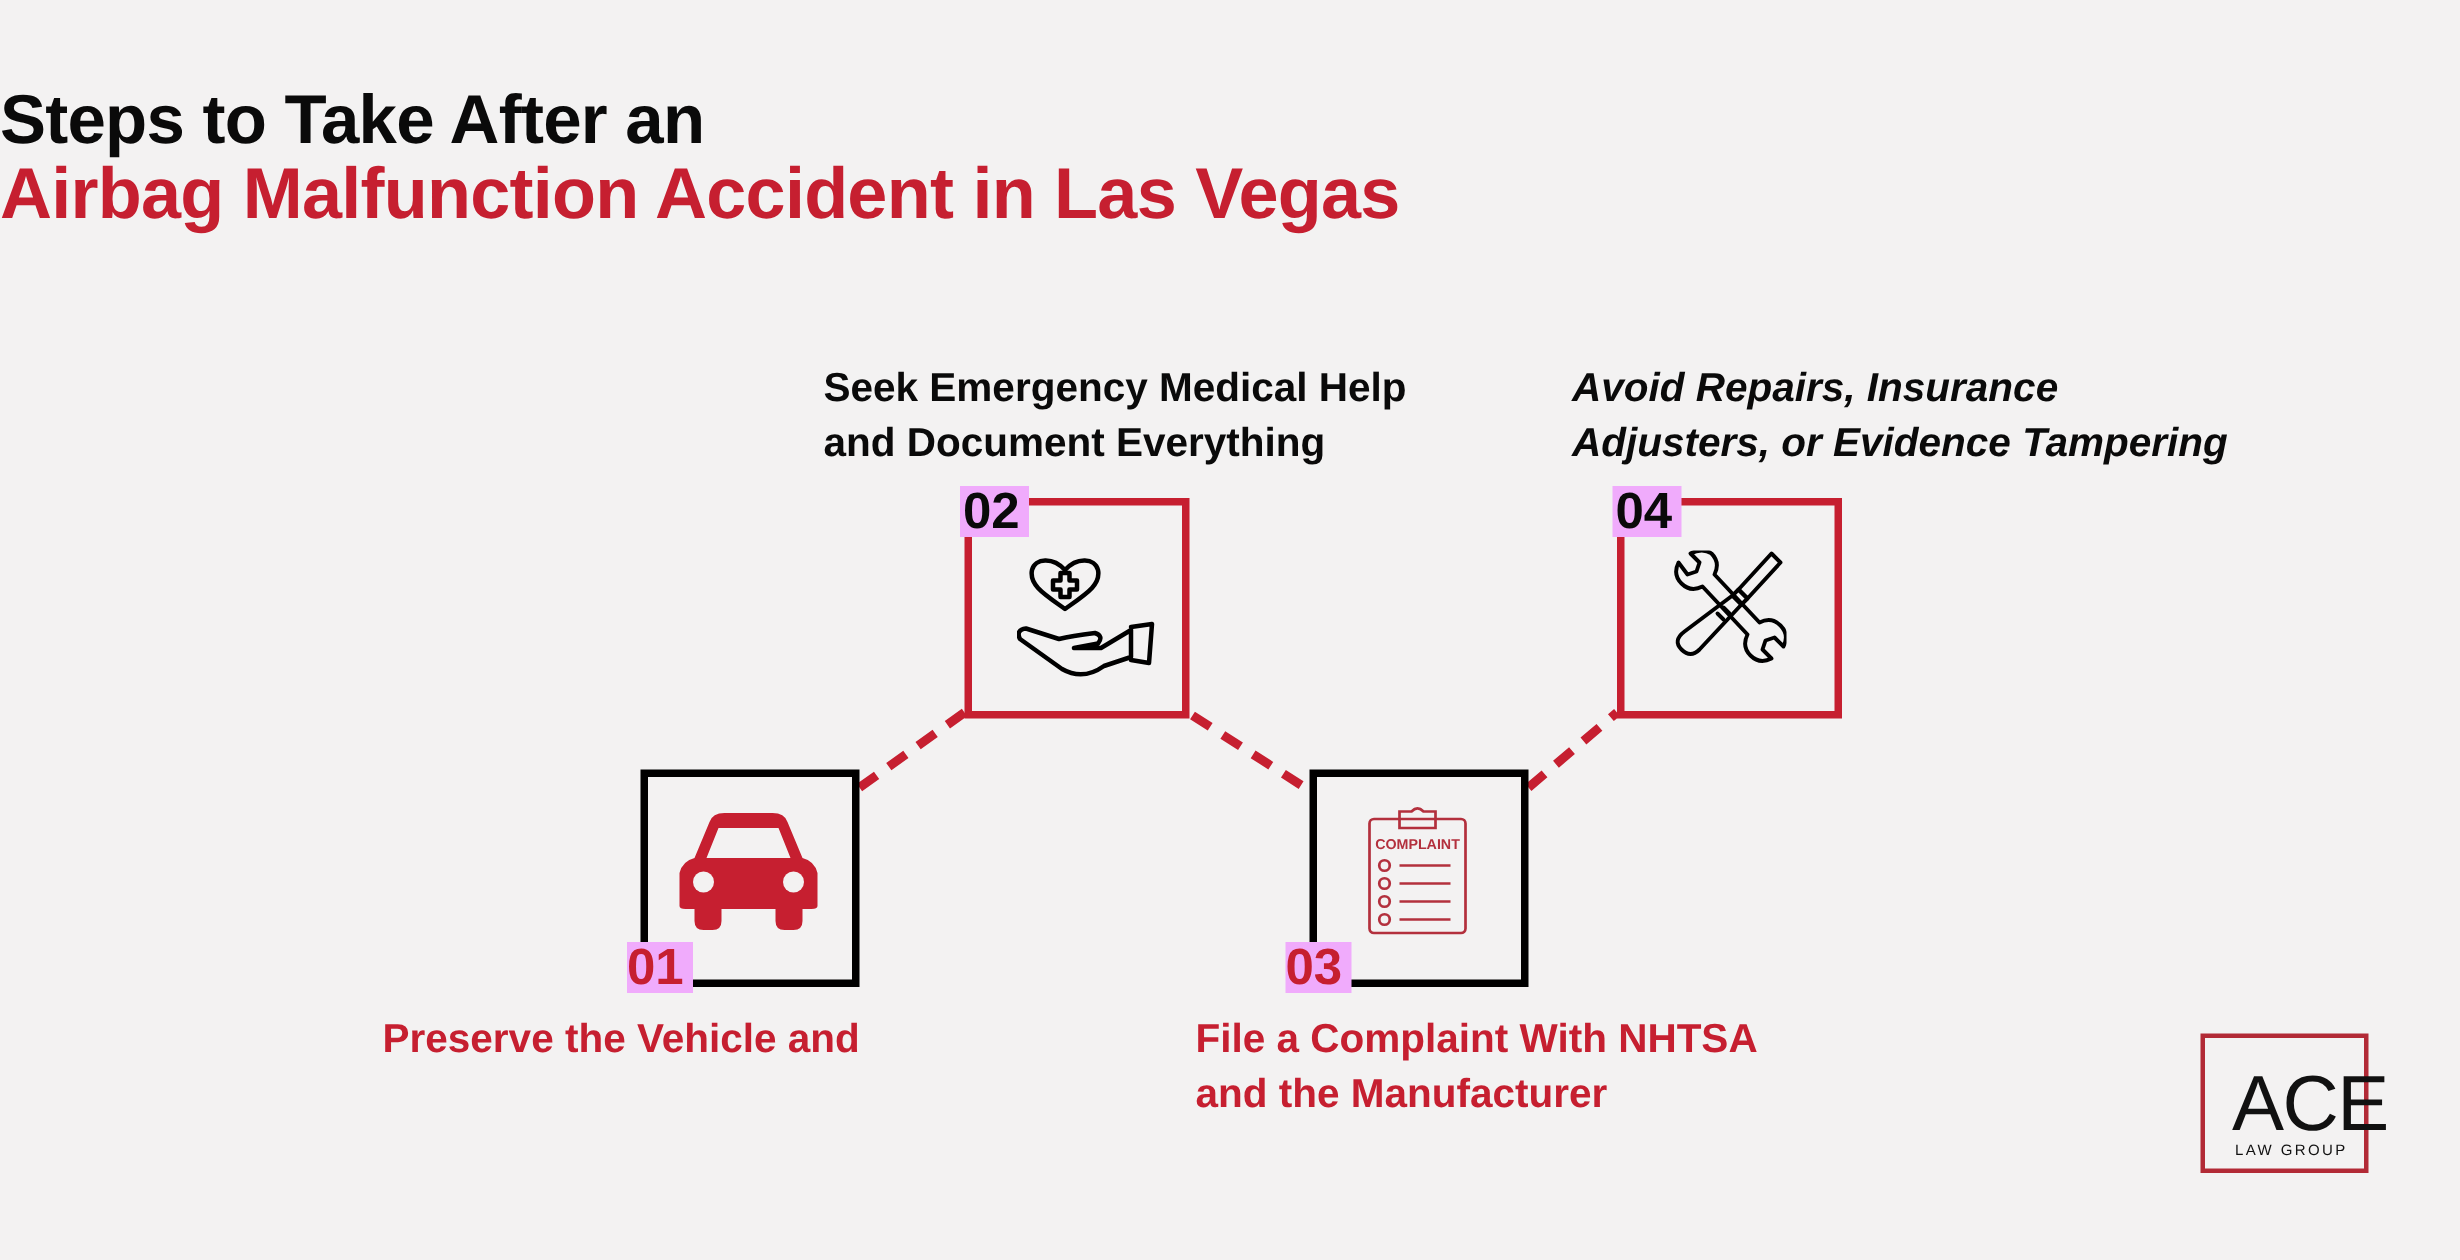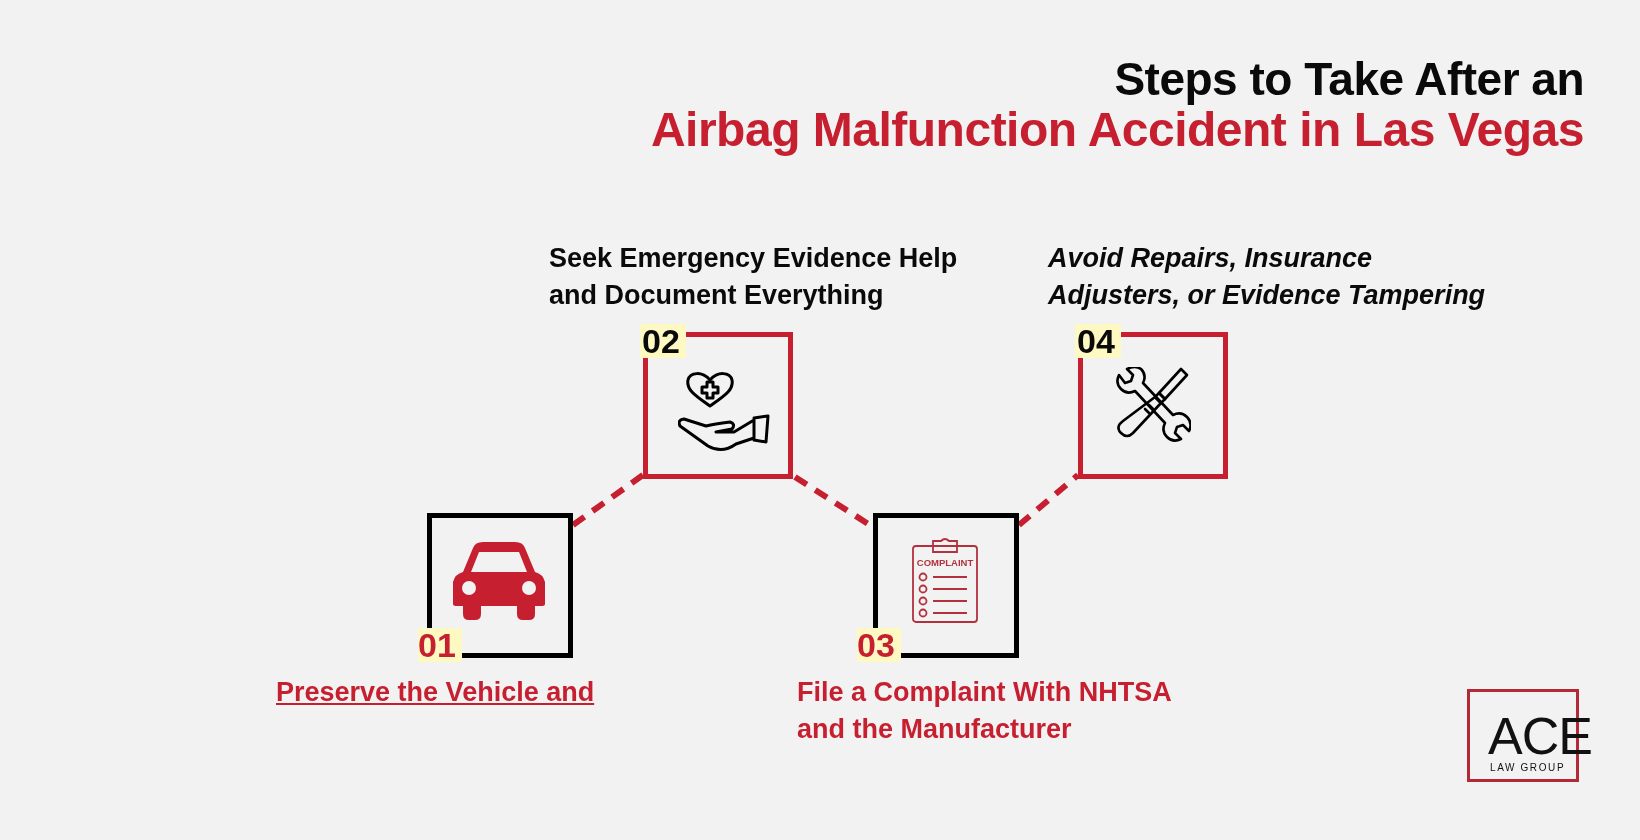--- a/index.html
+++ b/index.html
@@ -1,29 +1,29 @@
 <!DOCTYPE html>
 <html><head>
 <meta charset="utf-8">
 <style>
   html, body { margin: 0; padding: 0; }
   body {
     width: 1640px; height: 840px; background: #f3f2f2;
     position: relative; overflow: hidden;
     font-family: "Liberation Sans", "DejaVu Sans", sans-serif;
   }
-  .title { position: absolute; left: 0; width: 1584px; text-align: right; font-weight: bold; }
+  .title { position: absolute; left: 0; width: 1584px; text-align: left; font-weight: bold; }
   .title-1 { top: 52px; font-size: 46px; color: #0a0a0a; letter-spacing: -0.5px; }
   .title-2 { top: 102px; font-size: 48px; color: #c61f30; letter-spacing: -0.5px; }
 
   .box { position: absolute; box-sizing: border-box; border: 5px solid #000; }
   .box.red { border-color: #c61f30; }
   .num {
     position: absolute; font-weight: bold; font-size: 34px; line-height: 34px;
-    background: #fef9c3; padding: 0 6px 0 0;
+    background: #f0abfc; padding: 0 6px 0 0;
   }
   .num.black { color: #0a0a0a; }
   .num.red { color: #c61f30; }
 
   .label {
     position: absolute; font-weight: bold; font-size: 27px; line-height: 37px;
     white-space: nowrap;
   }
   .label.black { color: #0a0a0a; }
   .label.red { color: #c61f30; }
@@ -60,36 +60,36 @@
   </g>
 </svg>
 
 <div class="box" style="left:427px; top:513px; width:146px; height:145px;"></div>
 <svg class="icon" style="left:451px; top:542px;" width="96" height="78" viewBox="0 0 96 78">
   <path fill="#c61f30" d="M22 6 Q24 0 32 0 H64 Q72 0 74 6 L84 30 Q92 32 94 40 V62 Q94 64 90 64 H84 V72 Q84 78 78 78 H72 Q66 78 66 72 V64 H30 V72 Q30 78 24 78 H18 Q12 78 12 72 V64 H6 Q2 64 2 62 V40 Q4 32 12 30 Z M28 10 L20 30 H76 L68 10 Z"></path>
   <circle cx="18" cy="46" r="7" fill="#f3f2f2"></circle>
   <circle cx="78" cy="46" r="7" fill="#f3f2f2"></circle>
 </svg>
 <div class="num red" style="left:418px; top:628px;">01</div>
-<div class="label red" style="left:276px; top:674px;text-decoration:underline;">
+<div class="label red" style="left:255px; top:674px;">
   <div>Preserve the Vehicle and</div>
 </div>
 
 <div class="box red" style="left:643px; top:332px; width:150px; height:147px;"></div>
 <div class="num black" style="left:640px; top:324px; padding-left:2px;">02</div>
 <svg class="icon" style="left:678px; top:372px;" width="92" height="80" viewBox="0 0 92 80">
   <g fill="none" stroke="#000" stroke-width="3" stroke-linejoin="round" stroke-linecap="round">
     <path d="M32 34 C18 24 8 18 10 8 C12 0 24 -1 32 8 C40 -1 52 0 54 8 C56 18 46 24 32 34 Z"></path>
     <path d="M29 10 h6 v5 h5 v6 h-5 v5 h-6 v-5 h-5 v-6 h5 z"></path>
     <path d="M2 54 Q-1 48 6 47 L28 54 Q36 52 52 50 Q58 52 54 57 L38 60 L56 60 L76 48 L76 66 L58 72 Q44 82 30 74 Z"></path>
     <path d="M76 46 L90 44 L88 70 L76 68"></path>
   </g>
 </svg>
 <div class="label black" style="left:549px; top:240px;">
-  <div>Seek Emergency Evidence Help</div>
+  <div>Seek Emergency Medical Help</div>
   <div>and Document Everything</div>
 </div>
 
 <div class="box" style="left:873px; top:513px; width:146px; height:145px;"></div>
 <svg class="icon" style="left:911px; top:538px;" width="70" height="86" viewBox="0 0 70 86">
   <g fill="none" stroke="#b3303d" stroke-width="1.8">
     <rect x="2" y="8" width="64" height="76" rx="3"></rect>
     <path d="M22 8 V3 H30 Q34 -1 38 3 H46 V8 V14 H22 Z"></path>
     <circle cx="12" cy="39" r="3.5"></circle>
     <circle cx="12" cy="51" r="3.5"></circle>

